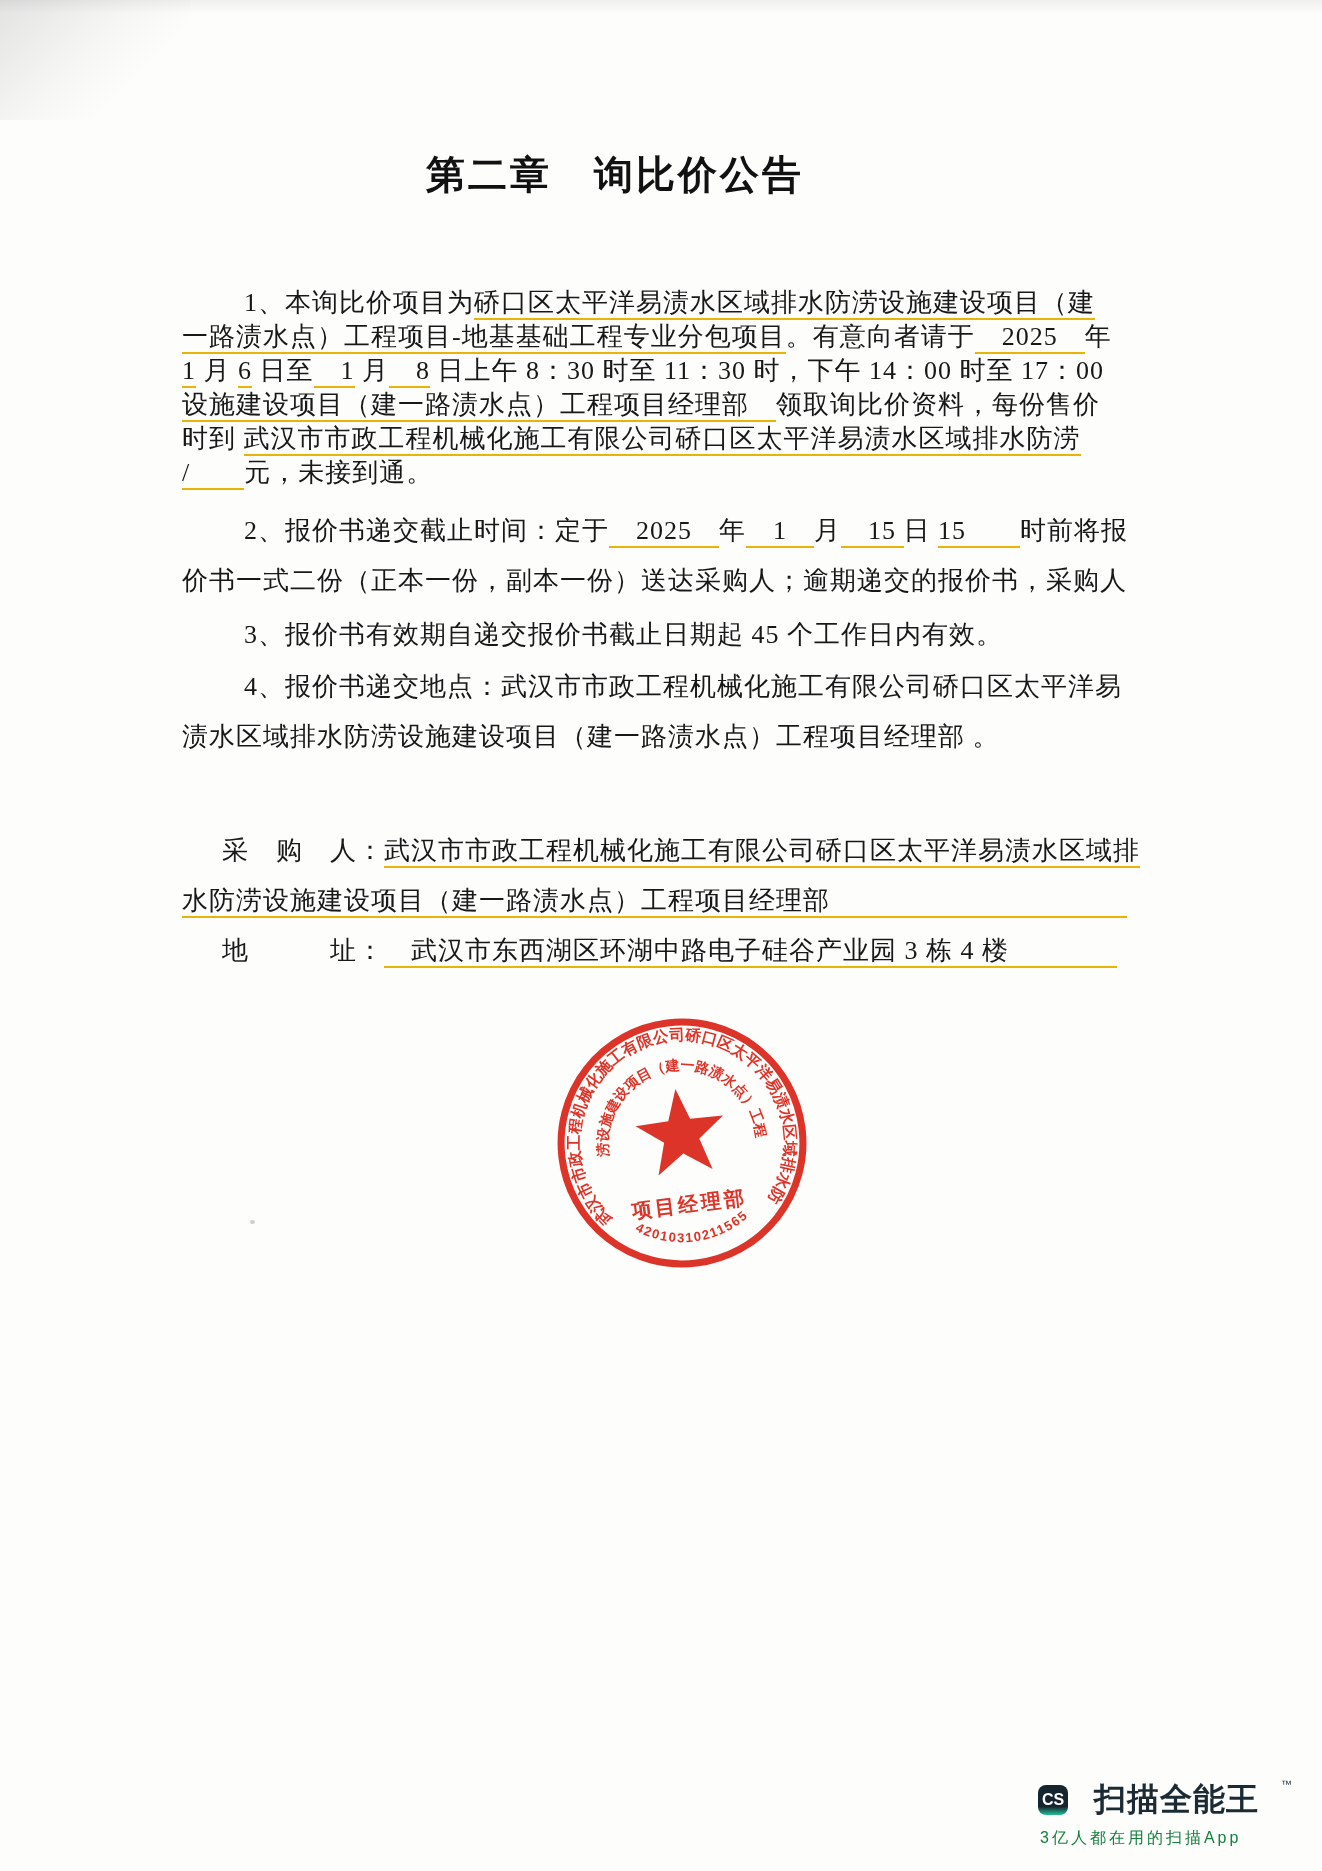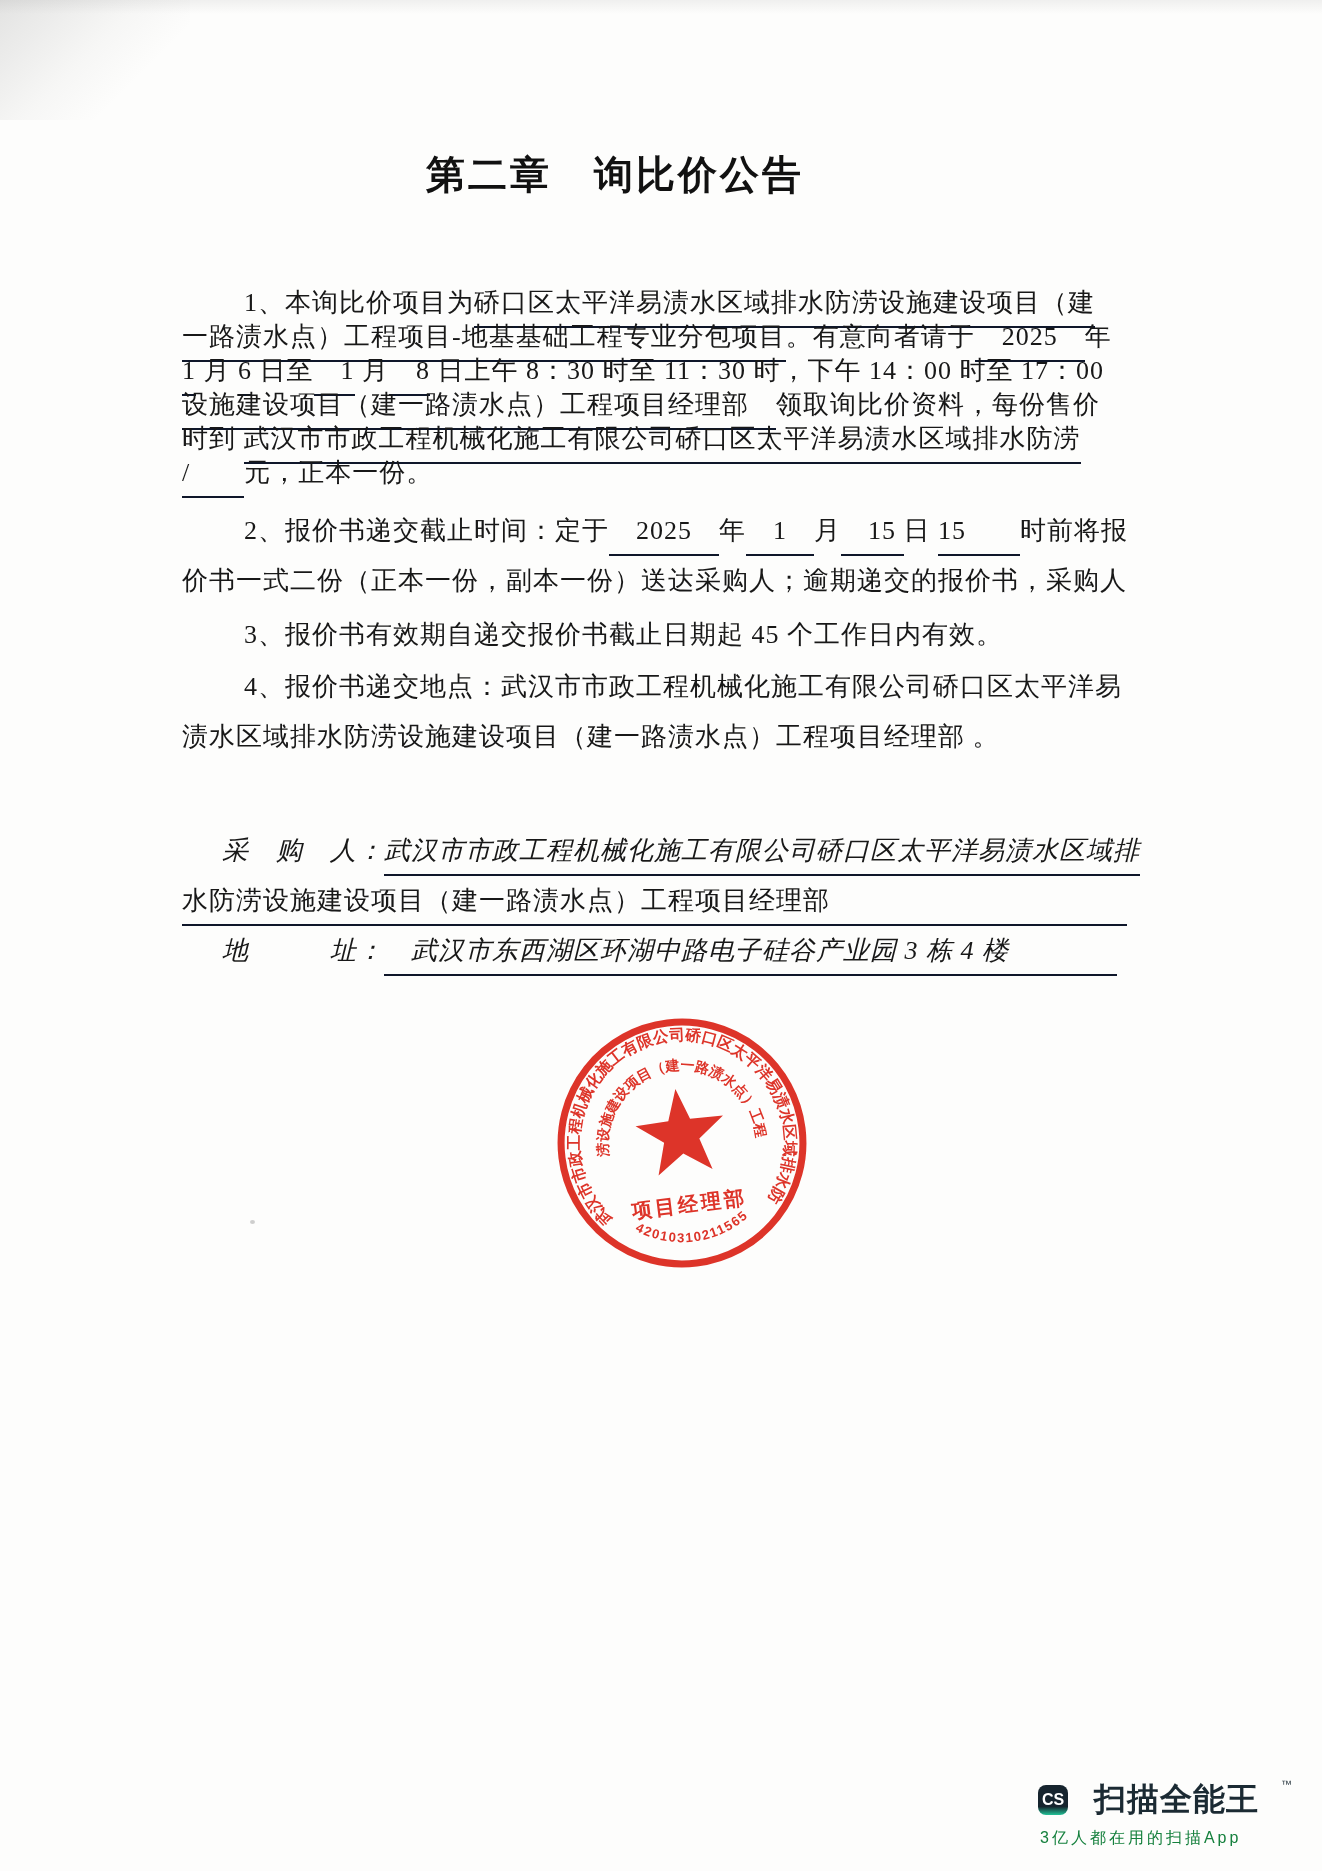--- a/index.html
+++ b/index.html
@@ -30,22 +30,22 @@
   .line{white-space:pre;}
   .ind{padding-left:62px;}
   .tight .line{height:34px;line-height:34px;}
   .loose .line{height:50px;line-height:50px;}
   .p2{margin-top:16px;}
   .p3{margin-top:4px;}
   .p4{margin-top:2px;}
   .p5{margin-top:2px;}
   .contact{margin-top:64px;}
   .contact .line{height:50px;line-height:50px;}
-  .contact .line.ind{padding-left:40px;font-style:italic;}
-  .u{border-bottom:2px solid #0f172a;padding-bottom:9px;}
+  .contact .line.ind{padding-left:40px;}
+  .u{border-bottom:2px solid #eab308;padding-bottom:1px;}
   
   .seal{
     position:absolute;left:551px;top:1012px;width:262px;height:262px;
     transform:rotate(-7deg);mix-blend-mode:multiply;opacity:.93;
     pointer-events:none;
   }
   .seal svg{width:100%;height:100%;}
   .ring{fill:none;stroke-width:7px;}
   .st{font-family:"Liberation Sans",sans-serif;font-weight:bold;}
   .st.outer{font-size:15.5px;}
@@ -81,21 +81,21 @@
 
   <h1 class="title">第二章　询比价公告</h1>
 
   <div class="body">
     <div class="para tight p1">
         <div class="line ind"><span>1、本询比价项目为</span><span class="u">硚口区太平洋易渍水区域排水防涝设施建设项目（建</span></div>
         <div class="line"><span class="u">一路渍水点）工程项目-地基基础工程专业分包项目</span><span>。有意向者请于</span><span class="u">　2025　</span><span>年</span></div>
         <div class="line"><span class="u">1</span><span> 月 </span><span class="u">6</span><span> 日至</span><span class="u">　1</span><span> 月</span><span class="u">　8</span><span> 日上午 8：30 时至 11：30 时，下午 14：00 时至 17：00</span></div>
         <div class="line"><span class="u">设施建设项目（建一路渍水点）工程项目经理部　</span><span>领取询比价资料，每份售价</span></div>
         <div class="line"><span>时到 </span><span class="u">武汉市市政工程机械化施工有限公司硚口区太平洋易渍水区域排水防涝</span></div>
-        <div class="line"><span class="u">/　　</span><span>元，正本一份。</span></div>
+        <div class="line"><span class="u">/　　</span><span>元，未接到通。</span></div>
       </div>
     <div class="para loose p2">
         <div class="line ind"><span>2、报价书递交截止时间：定于</span><span class="u">　2025　</span><span>年</span><span class="u">　1　</span><span>月</span><span class="u">　15 </span><span>日 </span><span class="u">15　　</span><span>时前将报</span></div>
         <div class="line"><span>价书一式二份（正本一份，副本一份）送达采购人；逾期递交的报价书，采购人</span></div>
       </div>
     <div class="para loose p3">
         <div class="line ind"><span>3、报价书有效期自递交报价书截止日期起 45 个工作日内有效。</span></div>
       </div>
     <div class="para loose p4">
         <div class="line ind"><span>4、报价书递交地点：武汉市市政工程机械化施工有限公司硚口区太平洋易</span></div>

